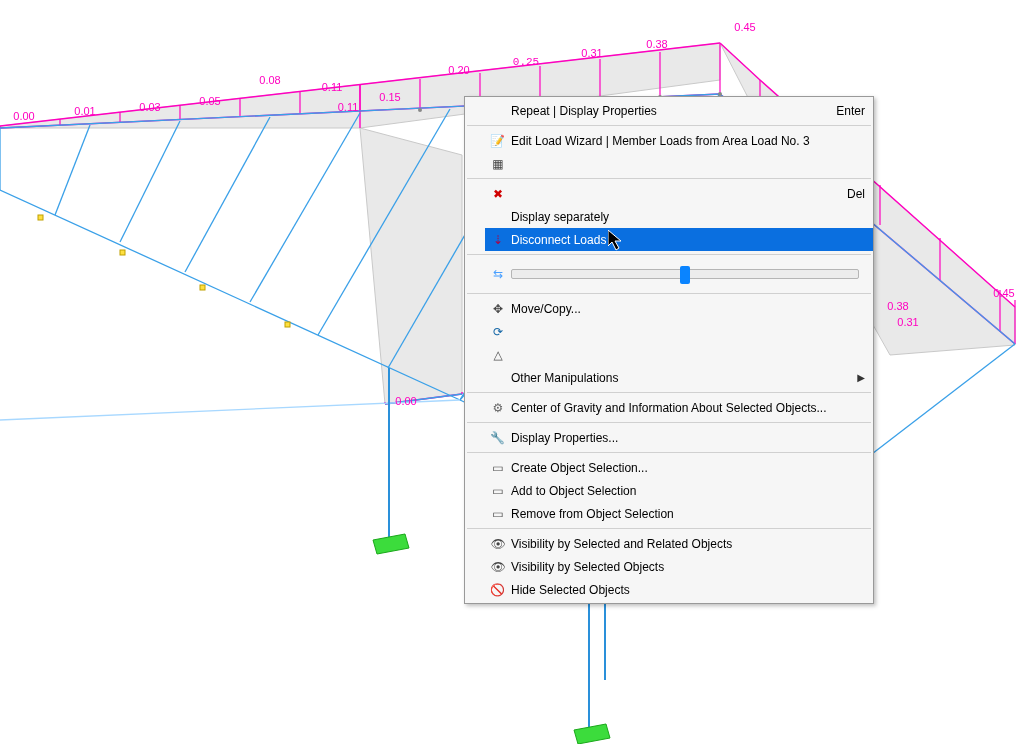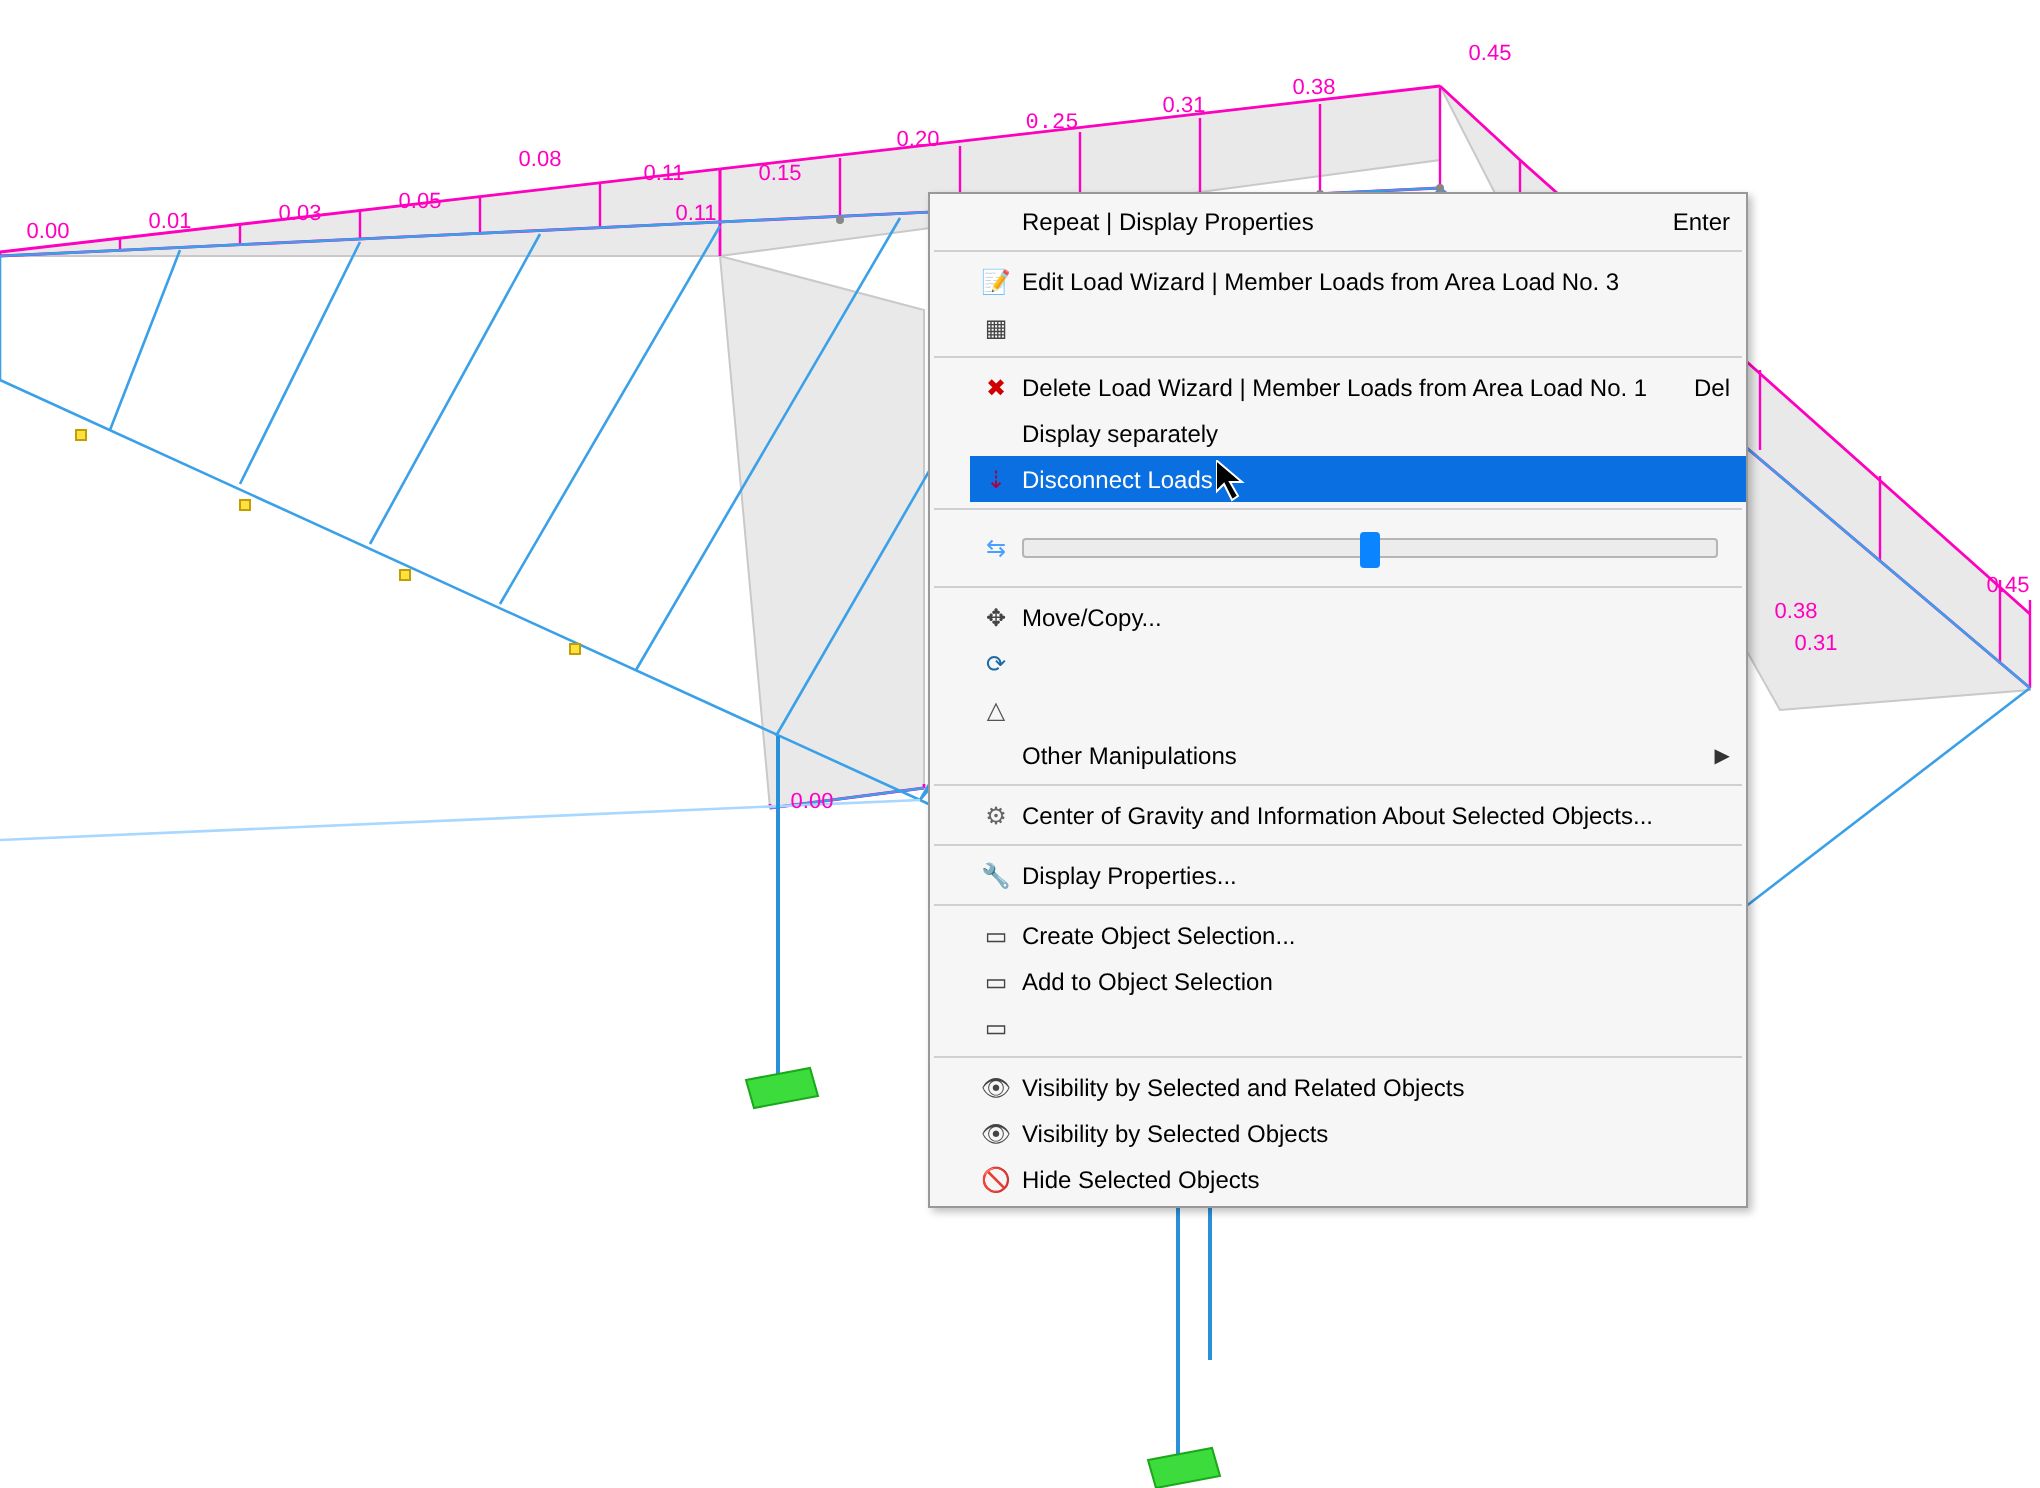--- a/index.html
+++ b/index.html
@@ -207,21 +207,21 @@
     </g>
   </svg>
 
   <div id="labels">
       <span class="val-label" style="left: 24px; top: 116px;">0.00</span>
       <span class="val-label" style="left: 85px; top: 111px; text-align: right;">0.01</span>
       <span class="val-label" style="left: 150px; top: 107px;">0.03</span>
       <span class="val-label" style="left: 210px; top: 101px;">0.05</span>
       <span class="val-label" style="left: 270px; top: 80px;">0.08</span>
       <span class="val-label" style="left: 332px; top: 87px;">0.11</span>
-      <span class="val-label" style="left: 390px; top: 87px; text-align: center;">0.15</span>
+      <span class="val-label" style="left: 390px; top: 97px; text-align: center;">0.15</span>
       <span class="val-label" style="left: 348px; top: 107px;">0.11</span>
       <span class="val-label" style="left: 459px; top: 70px;">0.20</span>
       <span class="val-label" style="left: 526px; top: 62px; font-family: Liberation Mono, monospace;">0.25</span>
       <span class="val-label" style="left: 592px; top: 53px;">0.31</span>
       <span class="val-label" style="left: 657px; top: 44px;">0.38</span>
       <span class="val-label" style="left: 745px; top: 27px;">0.45</span>
       <span class="val-label" style="left: 898px; top: 306px;">0.38</span>
       <span class="val-label" style="left: 908px; top: 322px;">0.31</span>
       <span class="val-label" style="left: 1004px; top: 293px;">0.45</span>
       <span class="val-label" style="left: 406px; top: 401px;">0.00</span>
@@ -243,21 +243,20 @@
       <div class="cm-row">
         <span class="cm-icon-cell">
           <span class="glyph" style="color: rgb(68, 68, 68);">▦</span>
         </span>
       </div>
       <div class="cm-sep"></div>
       <div class="cm-row">
         <span class="cm-icon-cell">
           <span class="glyph" style="color: rgb(208, 0, 0);">✖</span>
         </span>
-        <span class="cm-label">Delete Load Wizard | Member Loads from Area Load No. 1</span>
         <span class="cm-shortcut">Del</span>
       </div>
       <div class="cm-row">
         <span class="cm-icon-cell"></span>
         <span class="cm-label">Display separately</span>
       </div>
       <div class="cm-row highlight">
         <span class="cm-icon-cell">
           <span class="glyph" style="color: rgb(176, 0, 64);">⇣</span>
         </span>
@@ -318,20 +317,21 @@
       <div class="cm-row">
         <span class="cm-icon-cell">
           <span class="glyph" style="color: rgb(68, 68, 68);">▭</span>
         </span>
         <span class="cm-label">Add to Object Selection</span>
       </div>
       <div class="cm-row">
         <span class="cm-icon-cell">
           <span class="glyph" style="color: rgb(68, 68, 68);">▭</span>
         </span>
+        <span class="cm-label">Remove from Object Selection</span>
       </div>
       <div class="cm-sep"></div>
       <div class="cm-row">
         <span class="cm-icon-cell">
           <span class="glyph" style="color: rgb(68, 68, 68);">👁</span>
         </span>
         <span class="cm-label">Visibility by Selected and Related Objects</span>
       </div>
       <div class="cm-row">
         <span class="cm-icon-cell">

